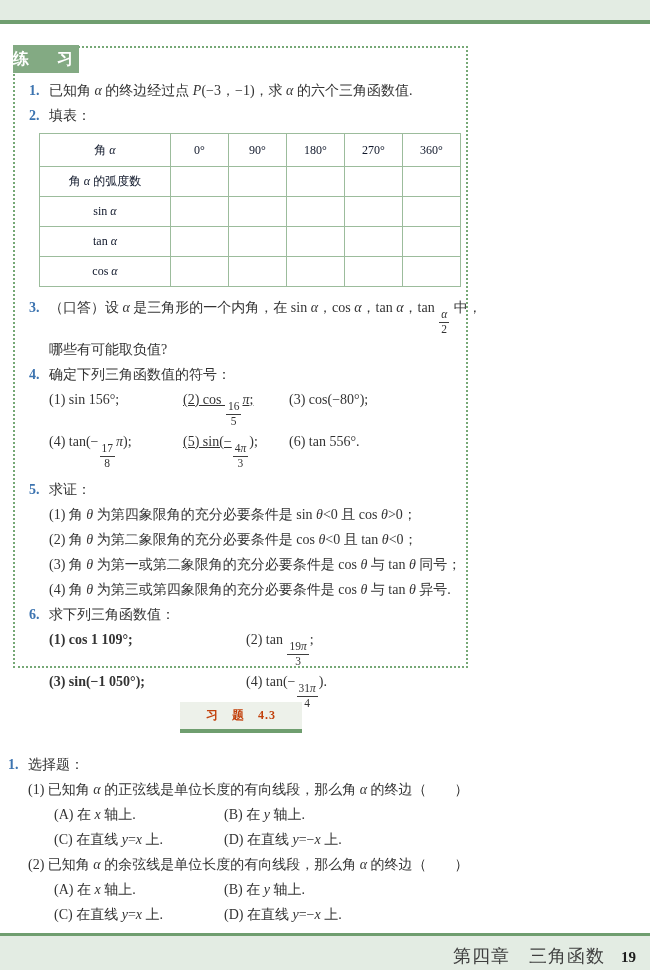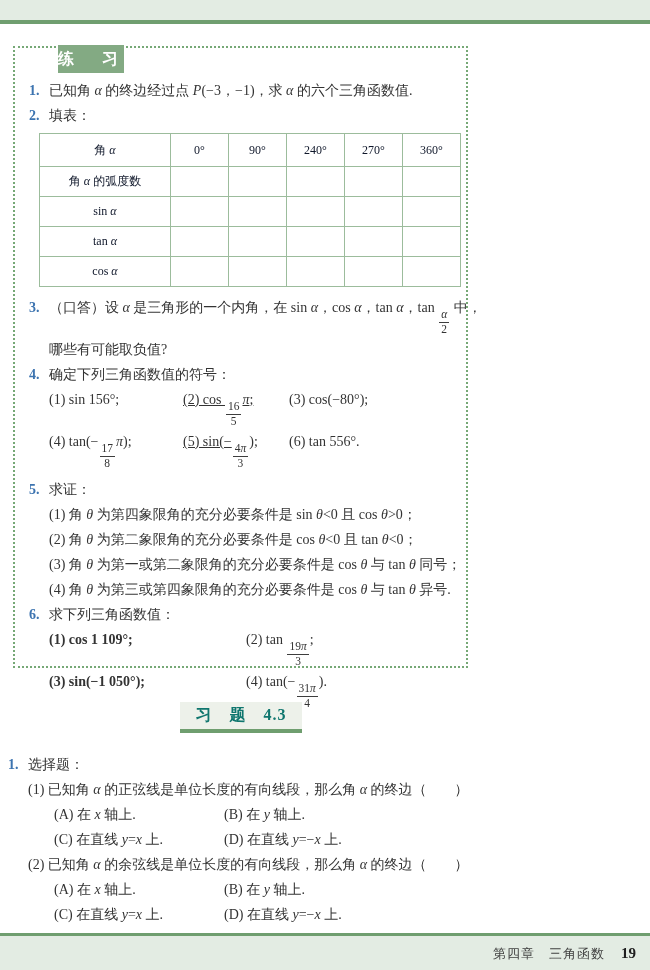--- a/index.html
+++ b/index.html
@@ -13,21 +13,21 @@
   .top-line{height:4px;background:#6f9e6f;}
 
   
   .practice-box{
     position:absolute;left:13px;top:46px;width:455px;height:622px;
     border:2px dotted #76a876;box-sizing:border-box;background:#fff;
   }
   .practice-label{
     position:absolute;top:-3px;left:-2px;width:66px;height:28px;
     background:#83aa83;color:#fff;font-size:16px;font-weight:bold;
-    letter-spacing:6px;display:flex;align-items:center;justify-content:center;margin-left:45px;
+    letter-spacing:6px;display:flex;align-items:center;justify-content:center;
   }
   .practice-content{padding:30px 2px 0 14px;font-size:14px;}
   .prob{display:flex;line-height:25px;}
   .mt8{margin-top:8px;}
   .mt6{margin-top:6px;}
   .pnum{flex:none;width:20px;color:#3d74b0;font-weight:bold;}
   .pbody{flex:1;min-width:0;}
   .nowrap{white-space:nowrap;}
 
   
@@ -50,34 +50,34 @@
   .frac{display:inline-flex;flex-direction:column;align-items:center;
     vertical-align:-0.55em;font-size:0.82em;line-height:1.2;margin:0 1px;}
   .fnum{border-bottom:1px solid #3d3d3d;padding:0 2px;}
   .fden{padding:0 2px;}
 
   
   .exercise-title{
     position:absolute;left:180px;top:702px;width:122px;height:27px;
     background:#edf1ea;border-bottom:4px solid #6f9e6f;
     display:flex;align-items:center;justify-content:center;
-    font-size:16px;font-weight:bold;letter-spacing:1px;color:#0f766e;
+    font-size:12px;font-weight:bold;letter-spacing:1px;color:#c2410c;
   }
   .exercise-body{position:absolute;left:8px;top:752px;width:470px;font-size:14px;}
   .stem{line-height:25px;white-space:nowrap;}
   .optrow{display:flex;padding-left:26px;line-height:25px;white-space:nowrap;}
   .optrow span:first-child{flex:none;width:170px;}
 
   
   .footer{
     position:absolute;left:0;bottom:0;width:650px;height:37px;
     background:#e3ece3;border-top:3px solid #6f9e6f;box-sizing:border-box;
     text-align:right;padding:8px 14px 0 0;
   }
-  .chap{font-size:13px;color:#3f3f3f;letter-spacing:1px;}
+  .chap{font-size:18px;color:#3f3f3f;letter-spacing:1px;}
   .pageno{font-size:15px;font-weight:bold;color:#1e1e1e;margin-left:12px;}
 </style>
 </head>
 <body>
 
 <div>
   <div class="top-strip"></div>
   <div class="top-line"></div>
 
   <section class="practice-box">
@@ -93,21 +93,21 @@
         <span class="pnum">2.</span>
         <div class="pbody">填表：</div>
       </div>
 
       <table class="fill-table">
         <tbody>
             <tr class="hrow">
           <td class="tlabel">角 <i>α</i></td>
           <td class="tcol">0°</td>
           <td class="tcol">90°</td>
-          <td class="tcol">240°</td>
+          <td class="tcol">180°</td>
           <td class="tcol">270°</td>
           <td class="tcol">360°</td>
         </tr>
         <tr class="drow">
           <td class="tlabel">角 <i>α</i> 的弧度数</td>
           <td class="tcol"></td>
           <td class="tcol"></td>
           <td class="tcol"></td>
           <td class="tcol"></td>
           <td class="tcol"></td>

